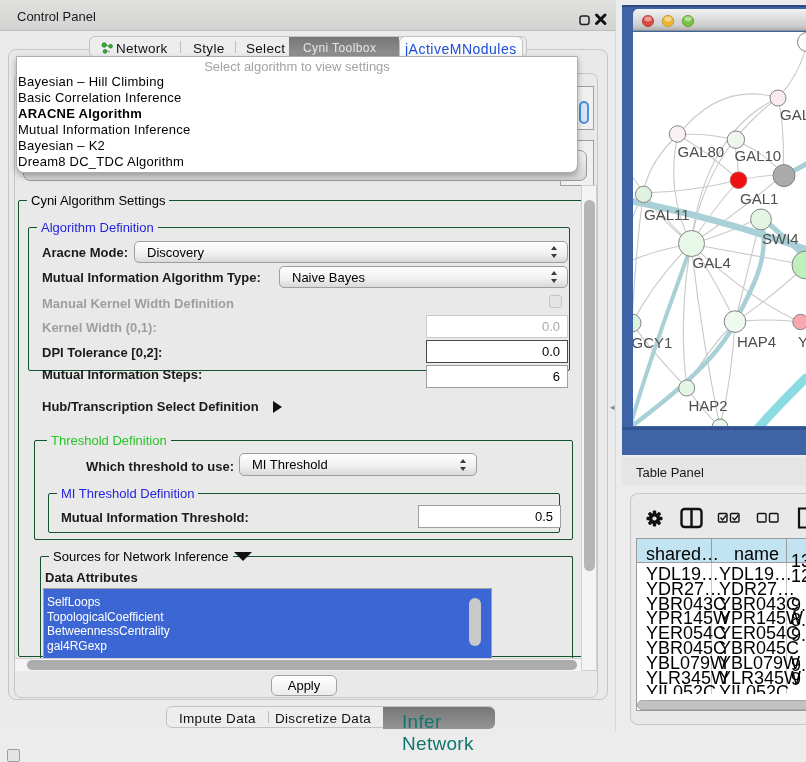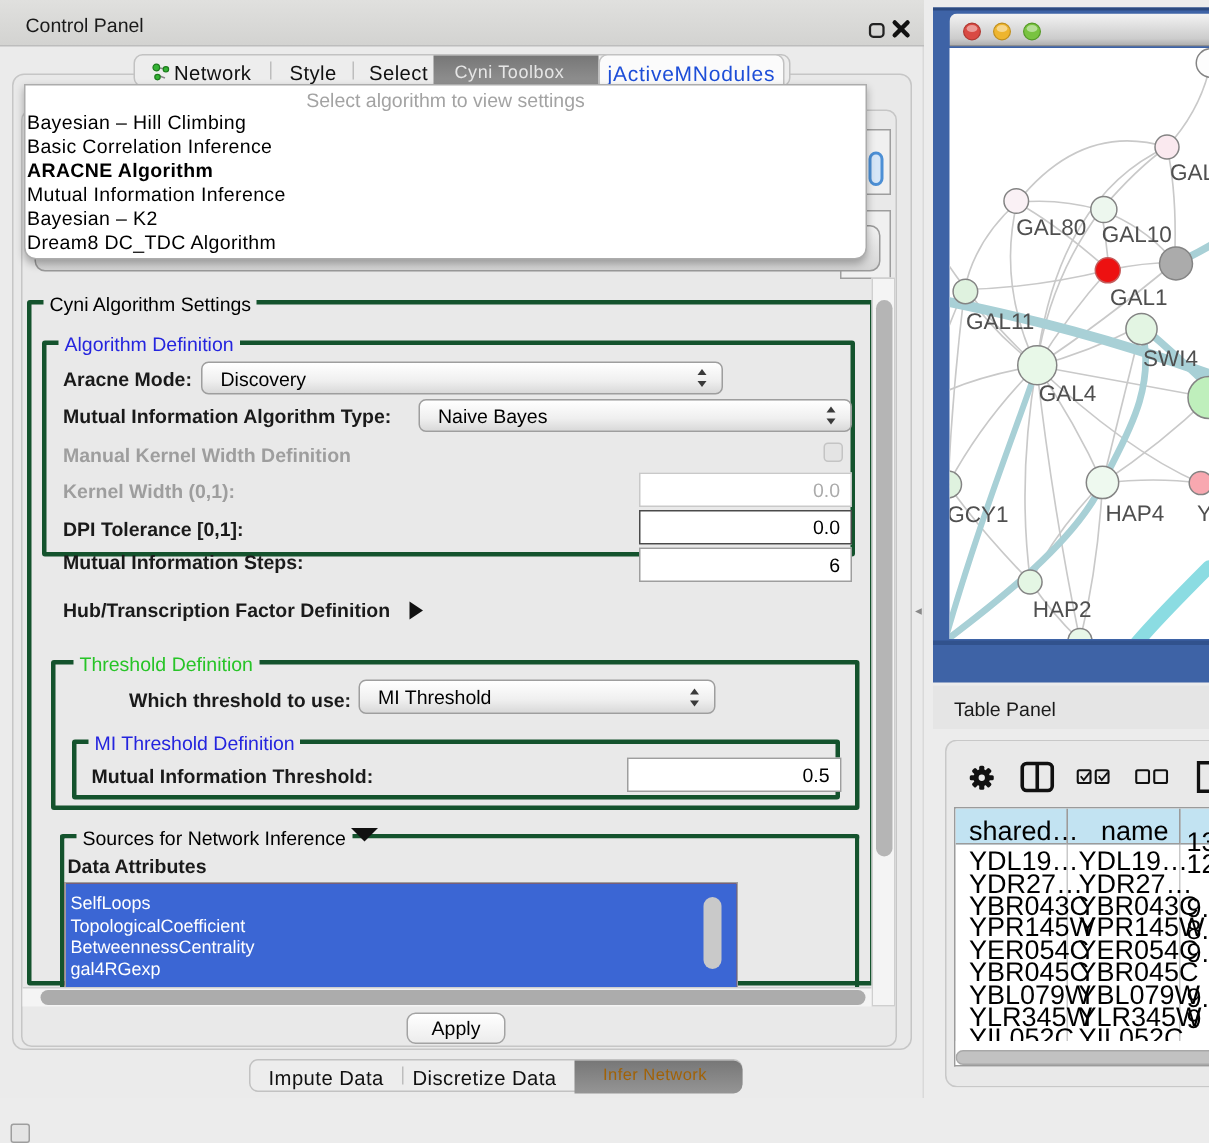--- a/index.html
+++ b/index.html
@@ -1,18 +1,18 @@
 <!DOCTYPE html>
 <html><head>
 <meta charset="utf-8">
 <style>
 * { margin:0; padding:0; box-sizing:border-box; }
 html,body { width:806px; height:762px; background:#ECECEC; font-family:"Liberation Sans", sans-serif; overflow:hidden; position:relative; }
 .abs { position:absolute; }
-.fs { position:absolute; border:3px solid #14532d; border-radius:2px;text-align:center; }
+.fs { position:absolute; border:1px solid #14532d; border-radius:2px;text-align:center; }
 .fs .lg { position:absolute; top:-8px; left:8px; background:#E9E9E9; padding:0 4px; font-size:13px; line-height:15px; white-space:nowrap; }
 .blab { font-size:13px; font-weight:bold; color:#1A1A1A; white-space:nowrap; position:absolute; }
 .combo { position:absolute; border:1px solid #9E9E9E; border-radius:5px; background:linear-gradient(#FFFFFF, #EFEFEF 60%, #D9D9D9); font-size:13px; color:#000; }
 .combo .ct { position:absolute; left:12px; top:3px; }
 .arrows { position:absolute; width:7px; height:12px; }
 .arrows .up { position:absolute; top:0; left:0; width:0; height:0; border-left:3.5px solid transparent; border-right:3.5px solid transparent; border-bottom:4.5px solid #3A3A3A; }
 .arrows .dn { position:absolute; bottom:0; left:0; width:0; height:0; border-left:3.5px solid transparent; border-right:3.5px solid transparent; border-top:4.5px solid #3A3A3A; }
 .inp { position:absolute; background:#fff; font-size:13px; text-align:right; padding:3px 7px 0 0; color:#000; }
 .tabsep { position:absolute; width:1px; background:#BDBDBD; top:4px; bottom:4px; }
 </style>
@@ -59,21 +59,21 @@
 
   <div class="fs" style="left:18px; top:200px; width:565px; height:457px;">
       <div class="lg">Cyni Algorithm Settings</div>
     </div>
 
   <div class="fs" style="left:28px; top:227px; width:542px; height:144px;">
       <div class="lg" style="color:#2424DE;">Algorithm Definition</div>
     </div>
 
   <div class="blab" style="left:42px; top:245px;">Aracne Mode:</div>
-  <div class="combo" style="left:134px; top:241px; width:348px; height:22px;">
+  <div class="combo" style="left:134px; top:241px; width:434px; height:22px;">
       <span class="ct">Discovery</span>
     <div class="arrows" style="right:9px; top:4px;">
         <div class="up"></div>
         <div class="dn"></div>
       </div>
     </div>
 
   <div class="blab" style="left:42px; top:270px;">Mutual Information Algorithm Type:</div>
   <div class="combo" style="left:279px; top:266px; width:289px; height:22px;">
       <span class="ct">Naive Bayes</span>
@@ -82,27 +82,27 @@
         <div class="dn"></div>
       </div>
     </div>
 
   <div class="blab" style="left:42px; top:296px; color:#9E9E9E;">Manual Kernel Width Definition</div>
   <div class="abs" style="left:549px; top:295px; width:13px; height:13px; border:1px solid #C4C4C4; border-radius:3px; background:#E4E4E4;"></div>
 
   <div class="blab" style="left:42px; top:320px; color:#9E9E9E;">Kernel Width (0,1):</div>
   <div class="inp" style="left:426px; top:315px; width:142px; height:23px; border:1px solid #C9C9C9; color:#ABABAB;">0.0</div>
 
-  <div class="blab" style="left:42px; top:345px;">DPI Tolerance [0,1]:</div>
+  <div class="blab" style="left:42px; top:345px;">DPI Tolerance [0,2]:</div>
   <div class="inp" style="left:426px; top:340px; width:142px; height:23px; border:1.5px solid #4A4A4A;">0.0</div>
 
   <div class="blab" style="left:42px; top:367px;">Mutual Information Steps:</div>
   <div class="inp" style="left:426px; top:365px; width:142px; height:23px; border:1px solid #9E9E9E;">6</div>
 
-  <div class="blab" style="left:42px; top:399px;">Hub/Transcription Factor Definition</div>
+  <div class="blab" style="left:42px; top:399px;">Hub/Transcription Select Definition</div>
   <div class="abs" style="left:273px; top:401px; width:0; height:0; border-top:6px solid transparent; border-bottom:6px solid transparent; border-left:9px solid #111;"></div>
 
   <div class="fs" style="left:34px; top:440px; width:539px; height:100px;">
       <div class="lg" style="left:12px; color:#27C427;">Threshold Definition</div>
     </div>
 
   <div class="blab" style="left:86px; top:459px;">Which threshold to use:</div>
   <div class="combo" style="left:239px; top:453px; width:238px; height:23px;">
       <span class="ct">MI Threshold</span>
     <div class="arrows" style="right:9px; top:5px;">
@@ -135,21 +135,21 @@
   <div class="abs" style="left:15px; top:658px; width:566px; height:13px; background:#F4F4F4; border-top:1px solid #CFCFCF;"></div>
   <div class="abs" style="left:27px; top:660px; width:550px; height:10px; border-radius:5px; background:#ACACAC;"></div>
 
   <div class="abs" style="left:271px; top:675px; width:66px; height:21px; border:1px solid #A3A3A3; border-radius:6px; background:linear-gradient(#FFFFFF,#ECECEC); text-align:center; font-size:13px; padding-top:2px;">Apply</div>
 
   <div class="abs" style="left:142px; top:706px; width:329px; height:22px; border:1px solid #C2C2C2; border-radius:6px; background:#EDEDED;margin-left:24px;">
     <div class="tabsep" style="left:101px;"></div>
     <div class="abs" style="left:216px; top:0; width:112px; height:22px; background:linear-gradient(#777,#959595); border-radius:0 6px 6px 0;"></div>
     <div class="abs" style="left:12px; top:4px; font-size:13.5px; letter-spacing:0.3px; color:#111;">Impute Data</div>
     <div class="abs" style="left:108px; top:4px; font-size:13.5px; letter-spacing:0.3px; color:#111;">Discretize Data</div>
-    <div class="abs" style="left:235px; top:4px; font-size:11px; letter-spacing:0.3px; color:#a16207;">Infer Network</div>
+    <div class="abs" style="left:235px; top:4px; font-size:19px; letter-spacing:0.3px; color:#0f766e;">Infer Network</div>
   </div>
 </div>
 
 <div class="abs" style="left:610px; top:402px; font-size:9px; color:#888;">◂</div>
 
 <div class="abs" style="left:7px; top:749px; width:13px; height:13px; border:1px solid #9E9E9E; border-radius:2px; background:#E4E4E4;"></div>
 
 <div class="abs" style="left:16px; top:56px; width:562px; height:117px; background:#FFFFFF; border:1px solid #ACACAC; border-radius:0 0 8px 8px; box-shadow:0 3px 6px rgba(0,0,0,0.3); z-index:50; font-size:13px;">
   <div class="abs" style="left:0; top:2px; width:100%; text-align:center; color:#A3A3A3;">Select algorithm to view settings</div>
   <div class="abs" style="left:1px; top:17px; line-height:16px; letter-spacing:0.25px; color:#000;">Bayesian – Hill Climbing<br>Basic Correlation Inference<br><b>ARACNE Algorithm</b><br>Mutual Information Inference<br>Bayesian – K2<br>Dream8 DC_TDC Algorithm</div>

